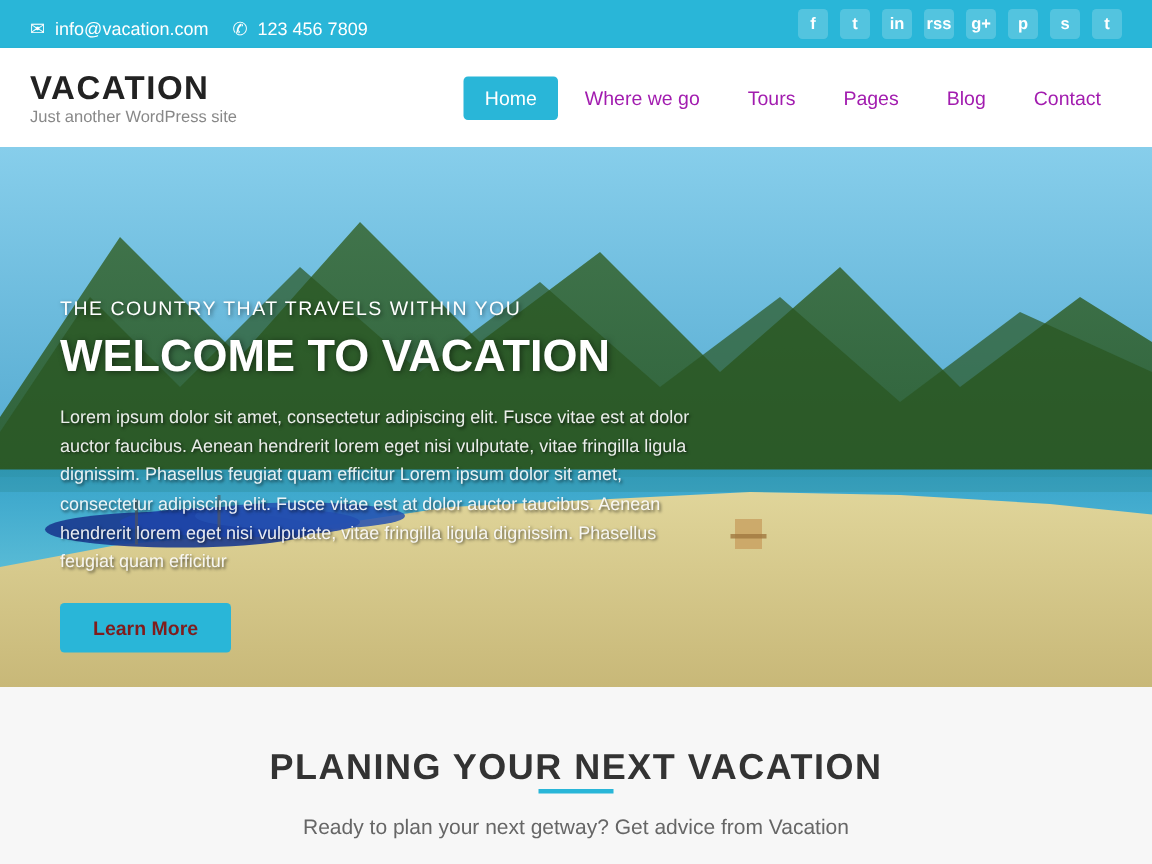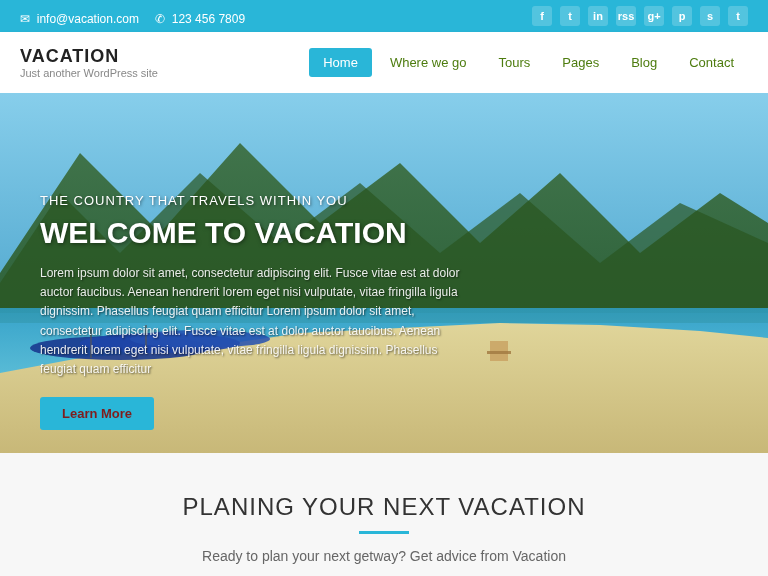--- a/index.html
+++ b/index.html
@@ -29,35 +29,35 @@
     .header {
       background: white;
       padding: 14px 20px;
       display: flex;
       justify-content: space-between;
       align-items: center;
       box-shadow: 0 1px 3px rgba(0,0,0,0.1);
     }
     .logo-area {}
     .logo-title {
-      font-size: 18px;
+      font-size: 22px;
       font-weight: 900;
       color: #222;
       letter-spacing: 1px;
     }
     .logo-subtitle {
       font-size: 11px;
       color: #888;
       text-align: right;
     }
     .main-nav { display: flex; align-items: center; gap: 4px; padding-left: 26px; }
     .nav-item {
       padding: 7px 14px;
       font-size: 13px;
-      color: #4d7c0f;
+      color: #a21caf;
       cursor: pointer;
       border-radius: 3px;
       text-decoration: none;
     }
     .nav-item.active {
       background: #29b6d8;
       color: white;
     }
 
     
@@ -114,24 +114,24 @@
     }
 
     
     .planning-section {
       background: #f7f7f7;
       padding: 40px 20px 30px;
       text-align: center;
     }
     .planning-title {
       font-size: 24px;
-      font-weight: 400;
+      font-weight: 700;
       color: #333;
       letter-spacing: 1px;
-      margin-bottom: 10px;
+      margin-bottom: 0;
     }
     .planning-divider {
       width: 50px;
       height: 3px;
       background: #29b6d8;
       margin: 0 auto 14px;
     }
     .planning-subtitle {
       font-size: 14px;
       color: #666;

